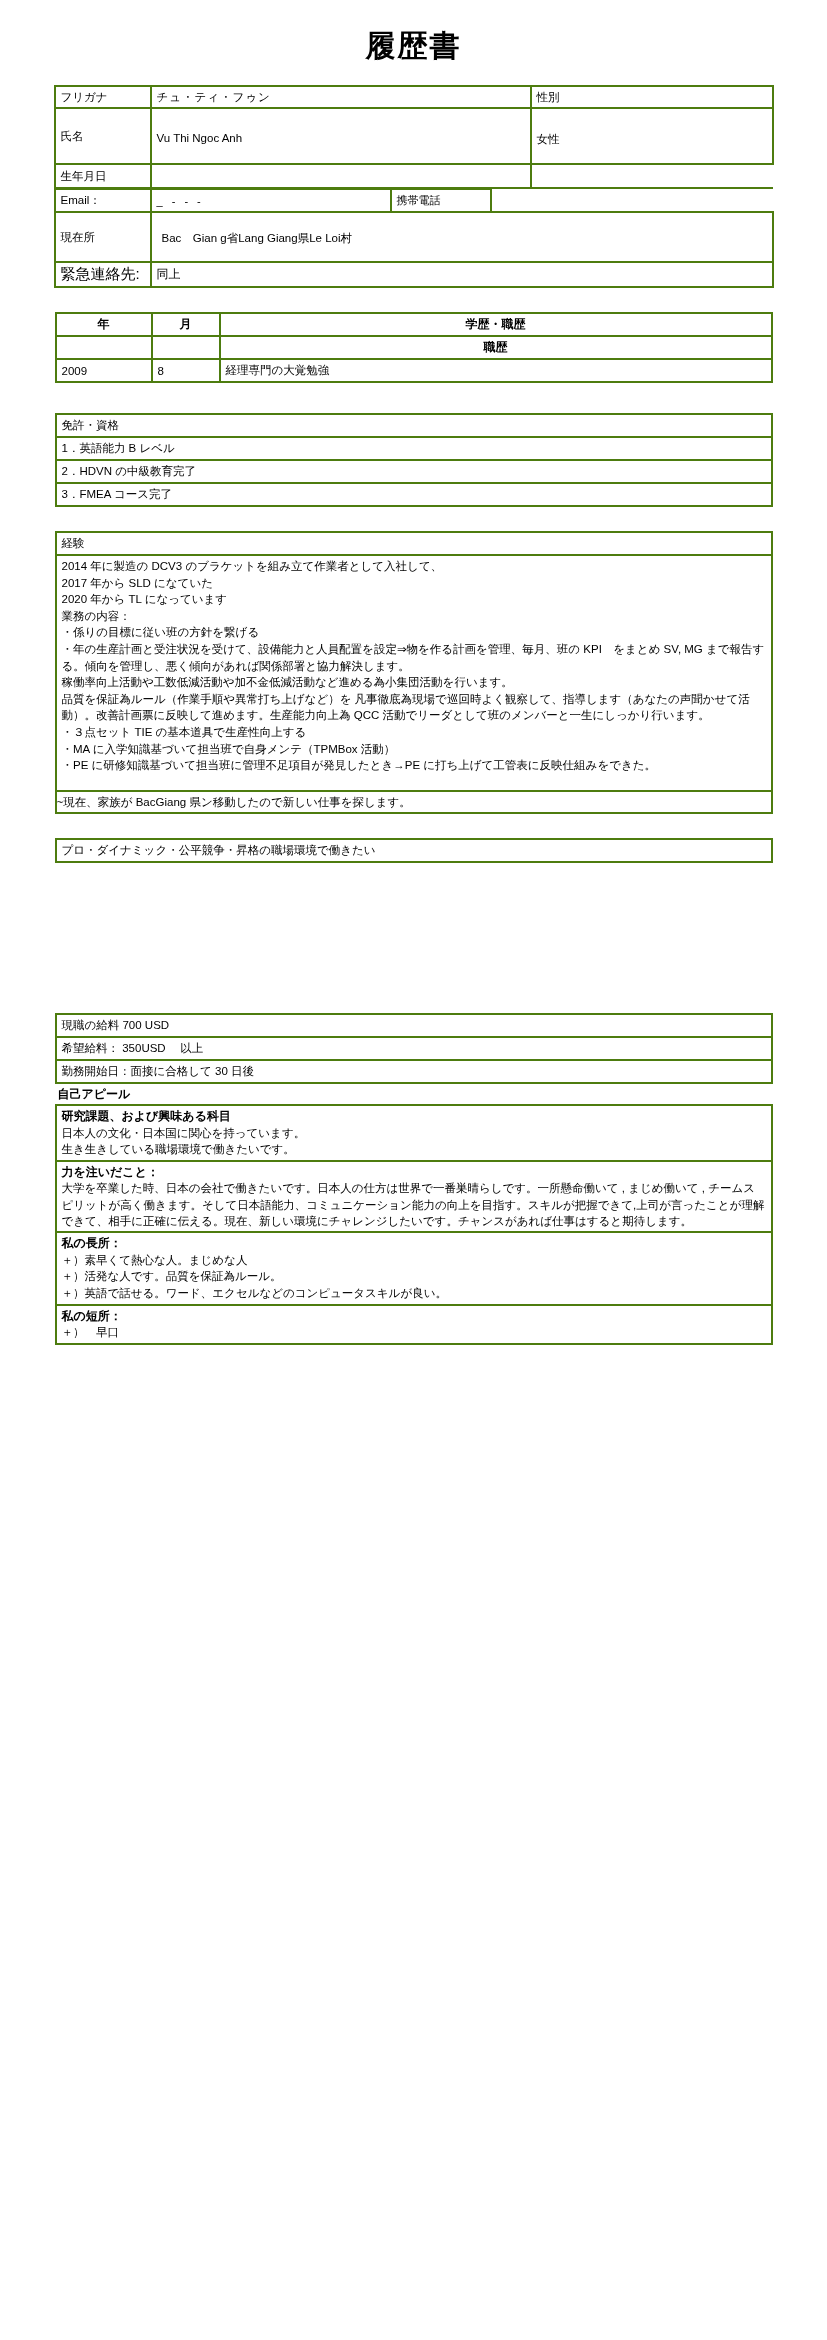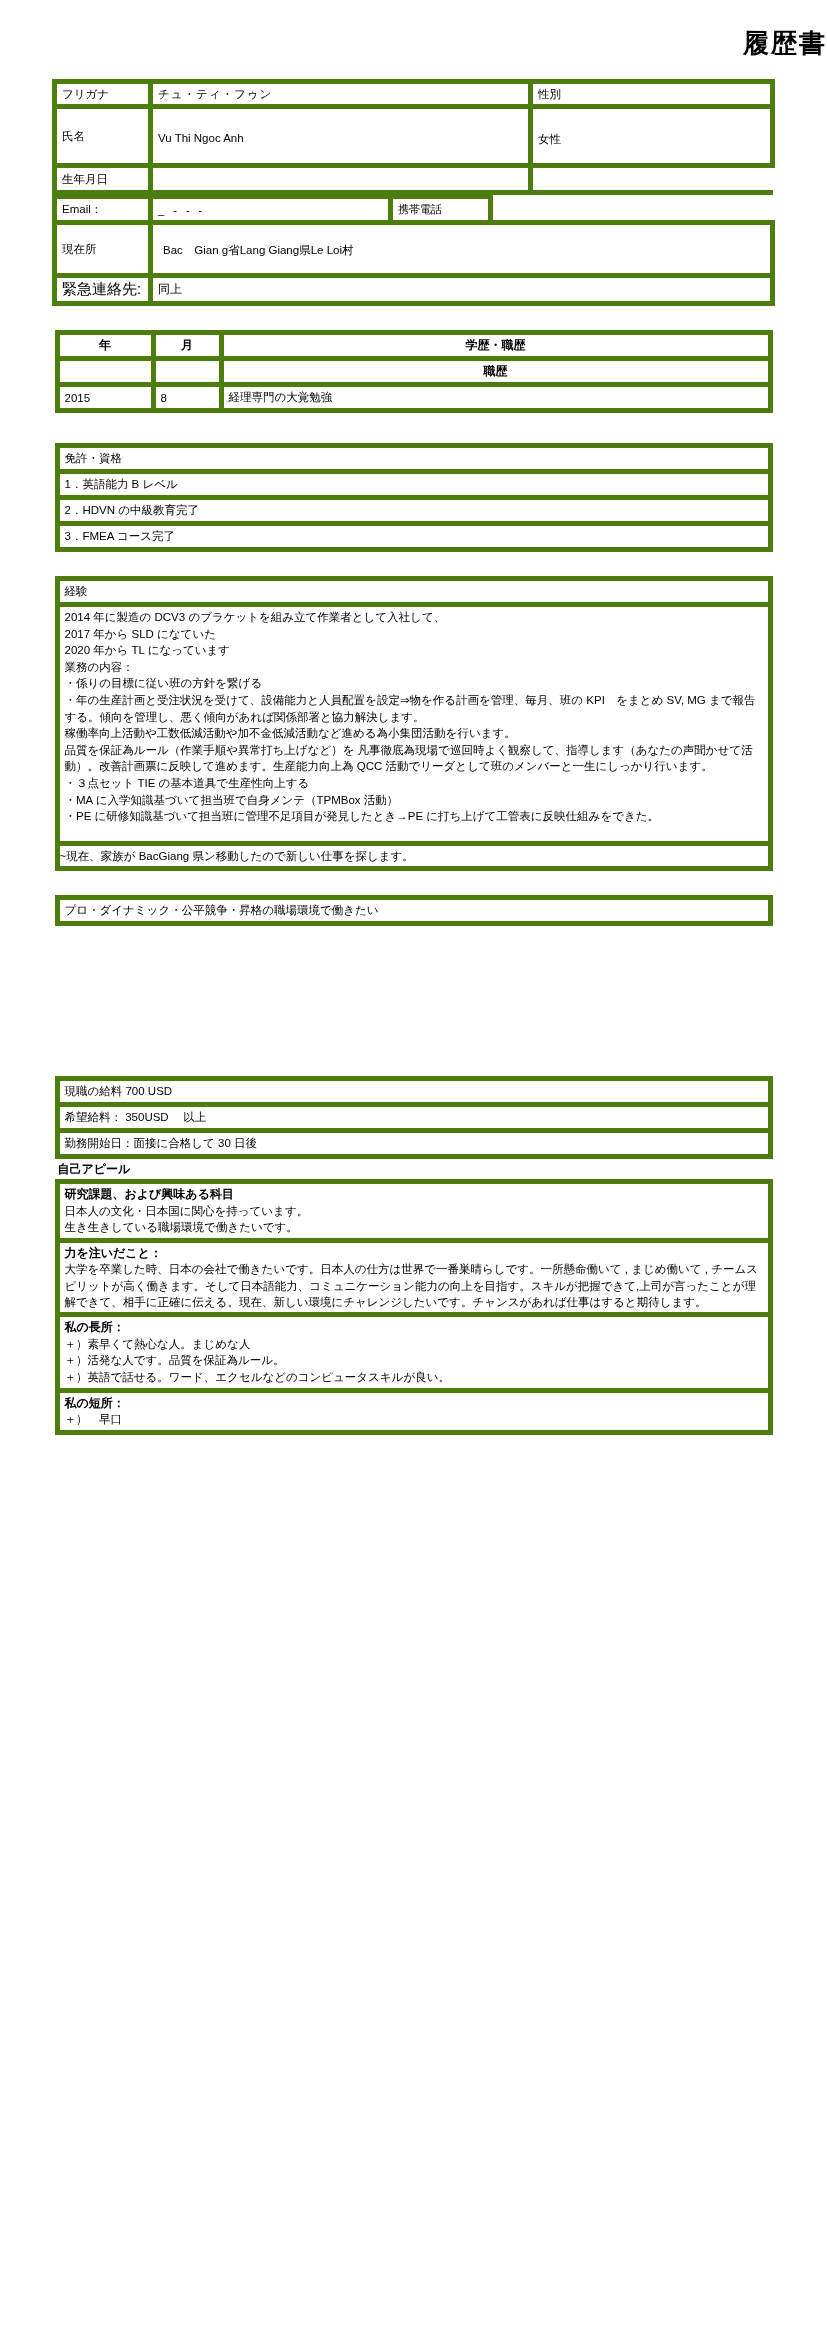--- a/index.html
+++ b/index.html
@@ -16,39 +16,39 @@
     -webkit-font-smoothing: none;
   }
   .page {
     position: relative;
     width: 827px;
     min-height: 2340px;
     box-sizing: border-box;
     padding: 0;
   }
   .doc-title {
-    text-align: right;
-    font-size: 26px;
+    text-align: center;
+    font-size: 30px;
     font-weight: bold;
     letter-spacing: 2px;
     padding-top: 26px;
     padding-bottom: 18px;
   }
   .block {
     width: 718px;
     margin: 0 auto;
   }
   table.grid {
     width: 718px;
     margin: 0 auto;
     border-collapse: collapse;
     table-layout: fixed;
   }
   table.grid td, table.grid th {
-    border: 5px solid #4d7c0f;
+    border: 2px solid #4d7c0f;
     padding: 2px 5px;
     font-size: 11.5px;
     vertical-align: middle;
     font-weight: normal;
     text-align: left;
   }
   .ctr { text-align: center; }
   .bold { font-weight: bold; }
 
   
@@ -204,21 +204,21 @@
         <td class="hdr dotted-right">年</td>
         <td class="hdr">月</td>
         <td class="hdr">学歴・職歴</td>
       </tr>
       <tr>
         <td class="dotted-right"></td>
         <td></td>
         <td class="hdr">職歴</td>
       </tr>
       <tr>
-        <td class="ctr dotted-right">2015</td>
+        <td class="ctr dotted-right">2009</td>
         <td class="ctr">8</td>
         <td>経理専門の大覚勉強</td>
       </tr>
     </tbody>
   </table>
 
   <div class="gap-30"></div>
 
   <table class="grid">
     <tbody>

